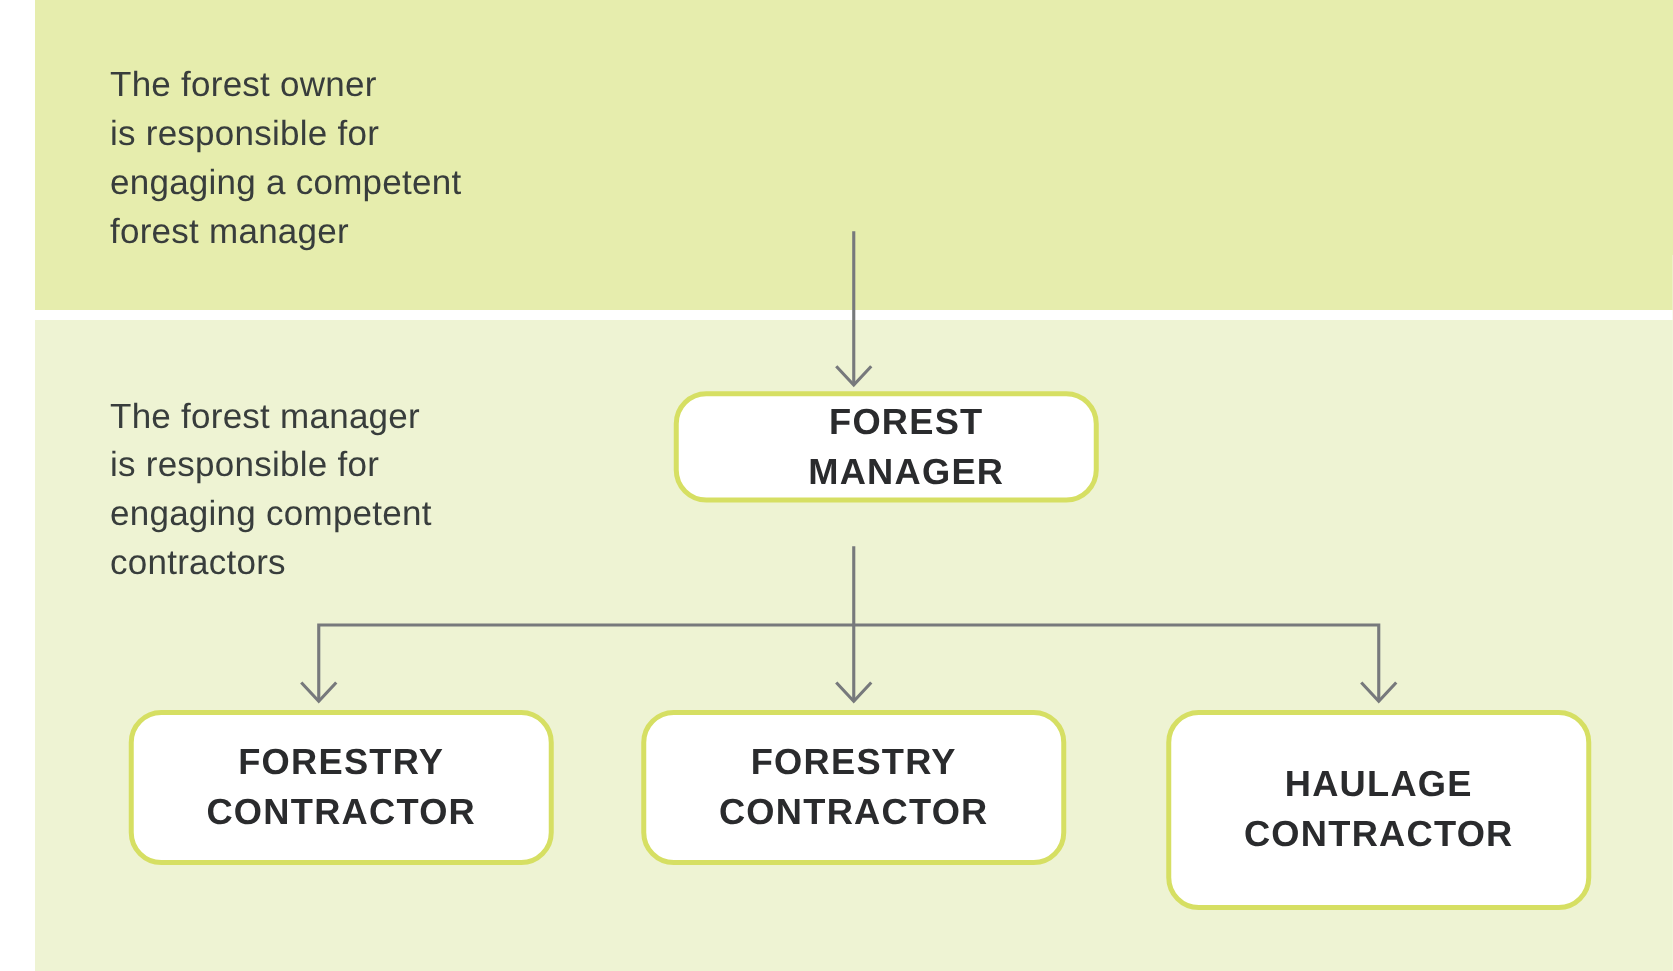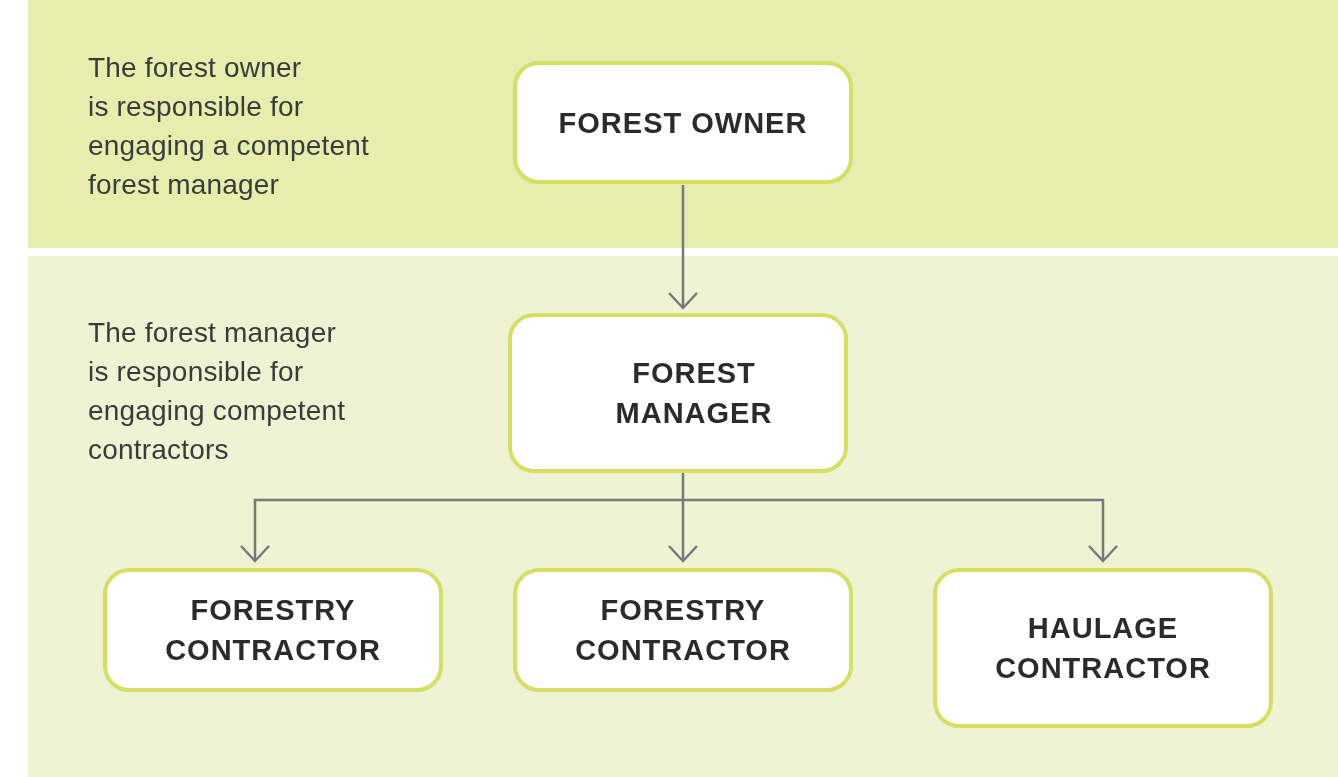--- a/index.html
+++ b/index.html
@@ -58,21 +58,21 @@
   }
   .node-label{
     font-weight:700;
     font-size:29px;
     line-height:40px;
     letter-spacing:1px;
     color:var(--box-text);
     white-space:pre-line;
   }
   .node-owner{left:485px;top:61px;height:123px;}
-  .node-manager{left:480px;top:313px;height:160px;padding-left:32px;}
+  .node-manager{left:511px;top:313px;height:89px;padding-left:32px;}
   .node-forestry{left:75px;top:568px;height:124px;justify-content:center;}
   .node-roading{left:485px;top:568px;height:124px;}
   .node-haulage{left:905px;top:568px;height:160px;}
 
   .connectors{
     position:absolute;
     left:0;top:0;
     width:1338px;height:777px;
     pointer-events:none;
   }
@@ -106,23 +106,20 @@
     <path class="connector-path" d="M655 185 L655 308"></path>
     <path class="connector-path" d="M641 293 L655 308 L669 293"></path>
 
     <path class="connector-path" d="M655 437 L655 561"></path>
     <path class="connector-path" d="M227 561 L227 500 L1075 500 L1075 561"></path>
     <path class="connector-path" d="M213 546 L227 561 L241 546"></path>
     <path class="connector-path" d="M641 546 L655 561 L669 546"></path>
     <path class="connector-path" d="M1061 546 L1075 561 L1089 546"></path>
   </svg>
 
-  <div class="node node-owner">
-    <span class="node-label">FOREST OWNER</span>
-  </div>
 
   <div class="node node-manager">
     <span class="node-label">FOREST
 MANAGER</span>
   </div>
 
   <div class="node node-forestry">
     <span class="node-label">FORESTRY
 CONTRACTOR</span>
   </div>

